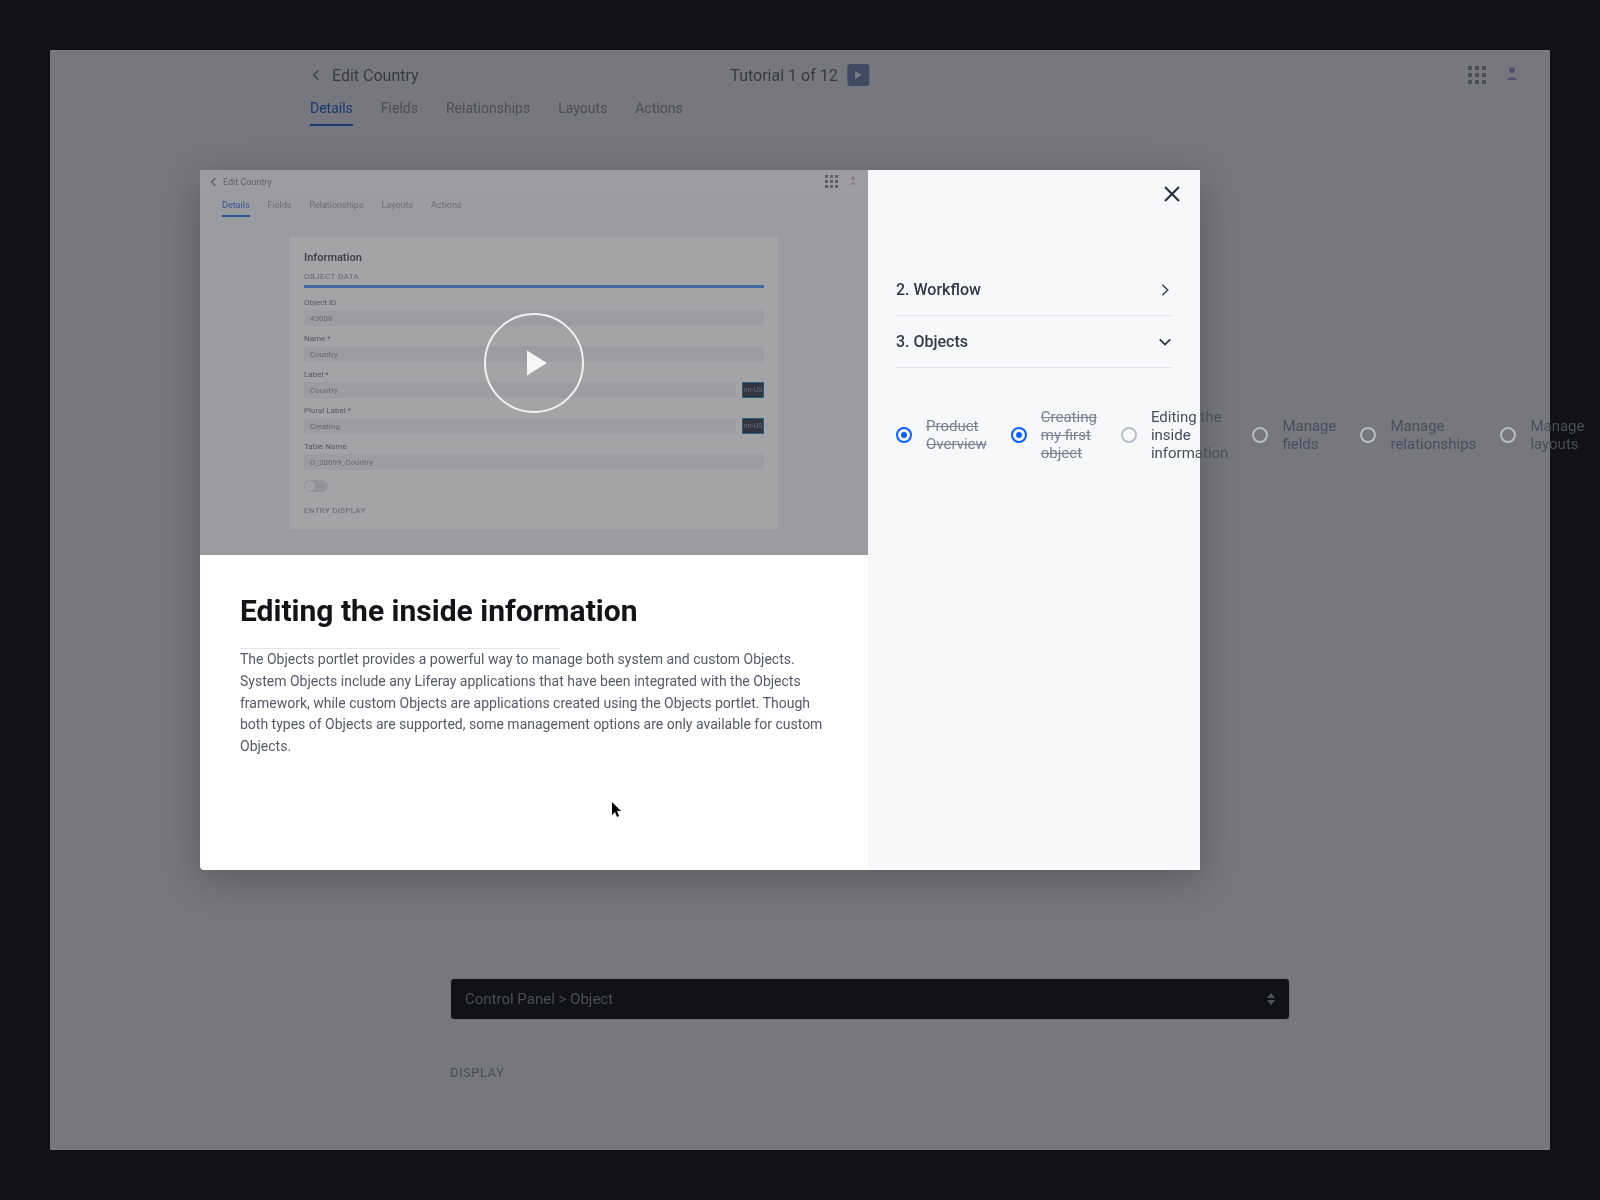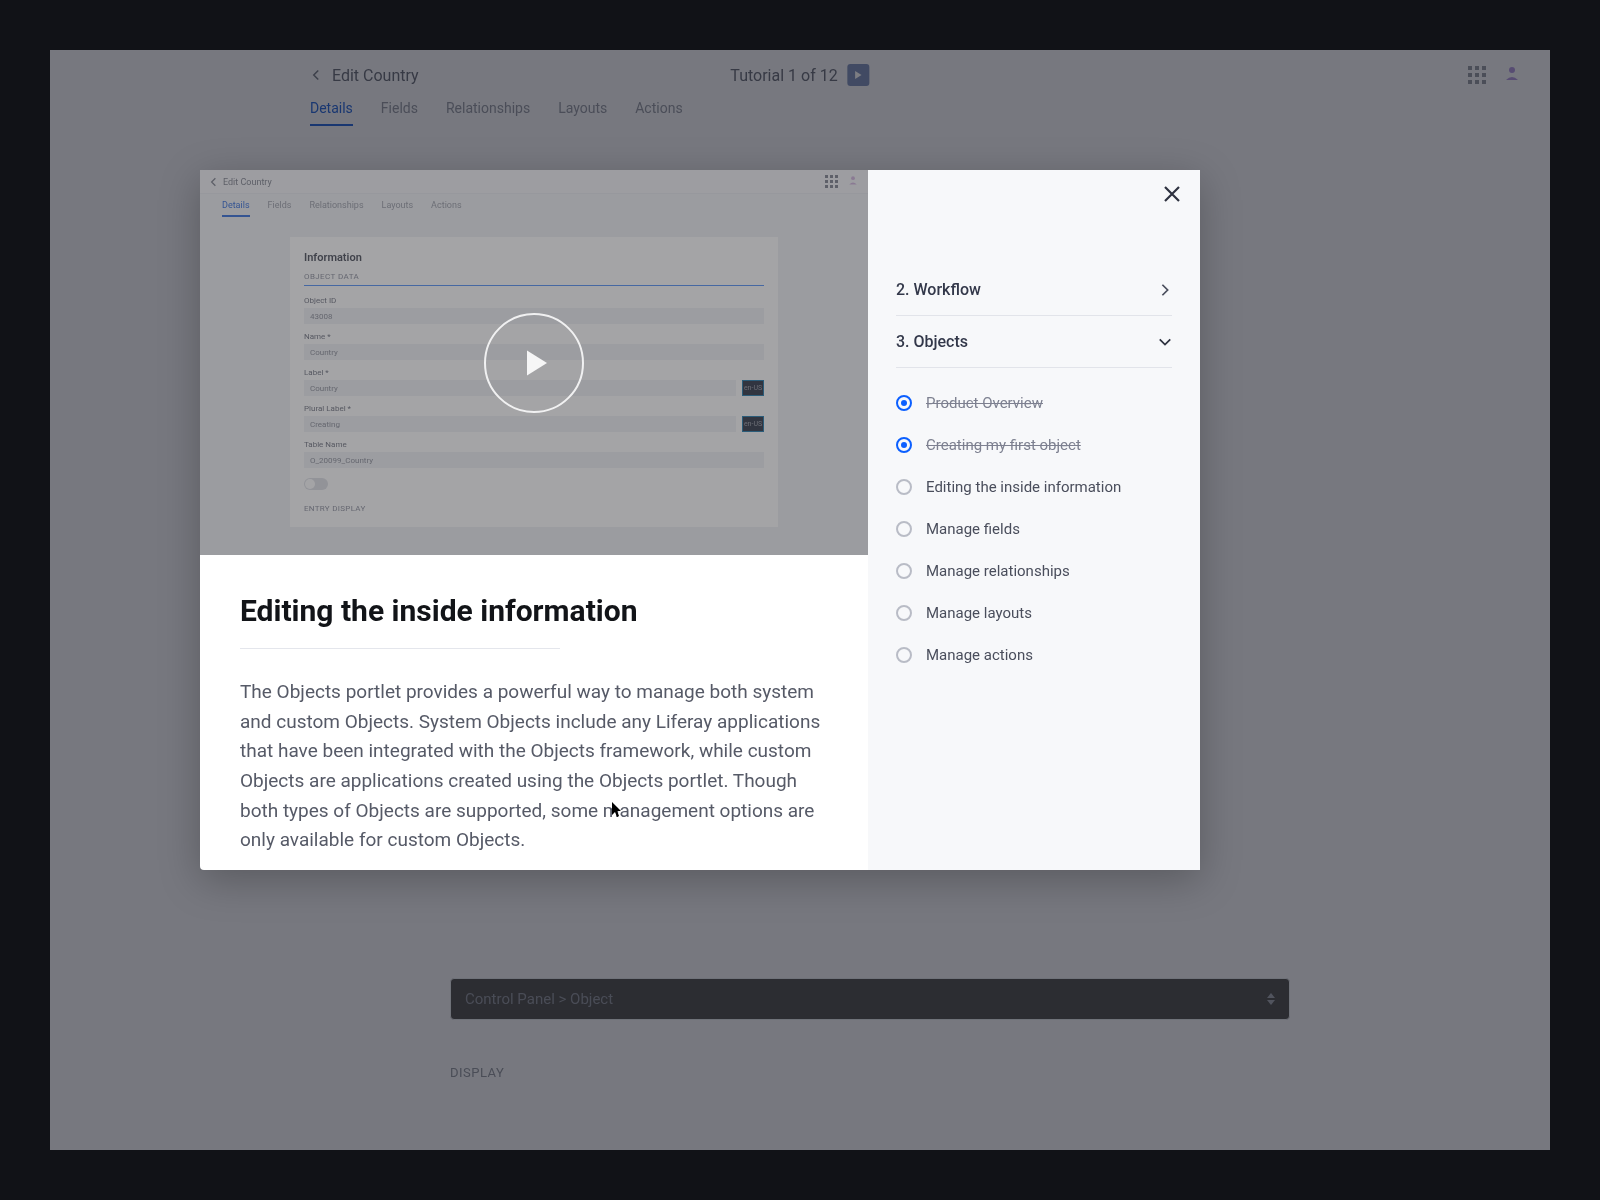--- a/index.html
+++ b/index.html
@@ -17,21 +17,21 @@
 .bg-back svg { width: 12px; height: 12px; }
 .bg-title-center { position: absolute; left: 50%; transform: translateX(-50%); display: flex; align-items: center; gap: 10px; color: #5b5f6e; font-size: 16px; }
 .bg-title-btn { width: 22px; height: 22px; background: #7285b5; display: inline-flex; align-items: center; justify-content: center; border-radius: 3px; }
 .bg-title-btn svg { width: 8px; height: 10px; fill: #fff; }
 .bg-header-right { position: absolute; right: 30px; display: flex; gap: 18px; align-items: center; }
 .bg-tabs { display: flex; gap: 28px; padding-left: 260px; font-size: 14px; color: #8a8e9c; }
 .bg-tab { padding-bottom: 8px; }
 .bg-tab.active { color: #1558d6; border-bottom: 2px solid #1558d6; }
 .bg-scope {
   position: absolute; left: 400px; right: 260px; bottom: 130px;
-  height: 42px; background: #404040; border: 1px solid #e1e4ea; border-radius: 4px;
+  height: 42px; background: #000000; border: 1px solid #e1e4ea; border-radius: 4px;
   display: flex; align-items: center; padding: 0 14px; color: #878b97; font-size: 15px;
 }
 .bg-display-label { position: absolute; left: 400px; bottom: 70px; color: #888c98; font-size: 13px; letter-spacing: .5px; }
 
 .overlay {
   position: absolute; top: 0; left: 0; right: 0; bottom: 0;
   background: rgba(30,31,40,.58);
 }
 
 .modal {
@@ -46,60 +46,60 @@
 .video-mock {
   position: absolute; inset: 0; background: #eceef2;
 }
 .vm-top { height: 24px; background: #f0f1f5; display: flex; align-items: center; padding: 0 10px; font-size: 9px; color: #6b6f7c; gap: 6px; border-bottom: 1px solid #e4e6ec; }
 .vm-top-right { margin-left: auto; display: flex; gap: 10px; }
 .vm-tabs { display: flex; gap: 18px; padding: 6px 0 0 22px; font-size: 9px; color: #8b8f9b; }
 .vm-tab { padding-bottom: 5px; }
 .vm-tab.active { color: #1558d6; border-bottom: 2px solid #1558d6; }
 .vm-panel { background: #fff; margin: 20px 90px 0 90px; padding: 14px 14px; }
 .vm-section-title { font-size: 11px; font-weight: 600; color: #2e3240; margin-bottom: 8px; }
-.vm-subhead { font-size: 8px; color: #7d8090; letter-spacing: .4px; margin-bottom: 10px; padding-bottom: 4px; border-bottom: 1px solid #3b82f6; }
+.vm-subhead { font-size: 8px; color: #7d8090; letter-spacing: .4px; margin-bottom: 10px; padding-bottom: 4px; border-bottom: 3px solid #3b82f6; }
 .vm-field-label { font-size: 8px; color: #5b5f6e; margin-top: 8px; }
 .vm-field-input { height: 16px; background: #eef0f4; border: none; width: 100%; margin-top: 3px; font-size: 8px; padding: 0 6px; color: #7b7f8c; display:flex; align-items:center;}
 .vm-row { display: flex; gap: 6px; align-items:flex-end;}
 .vm-flag { width:22px; height:16px; background:#0f172a; border:1px solid #0369a1; font-size:7px; display:flex; align-items:center; justify-content:center; color:#8b8f9b;}
 .vm-toggle { width: 24px; height: 12px; background: #d9dbe2; border-radius: 6px; margin-top: 10px; position: relative; }
 .vm-toggle::after { content:''; position:absolute; left:1px; top:1px; width:10px; height:10px; background:#fff; border-radius:50%; }
 .vm-entry { font-size: 8px; color: #7d8090; letter-spacing:.3px; margin-top: 14px; }
 .video-shade { position:absolute; inset:0; background: rgba(80,80,85,.52); }
 .play-btn {
   position: absolute; top: 50%; left: 50%; transform: translate(-50%, -50%);
   width: 100px; height: 100px; border: 2px solid rgba(255,255,255,.85); border-radius: 50%;
   display: flex; align-items: center; justify-content: center;
 }
 .play-btn svg { width: 26px; height: 30px; fill: rgba(255,255,255,.9); margin-left: 6px; }
 
 .content-area { padding: 38px 40px 0 40px; flex: 1; position: relative; }
 .lesson-title { font-size: 30px; font-weight: 700; color: #121418; }
 .divider { width: 320px; height: 1px; background: #e4e6ec; margin-top: 20px; }
-.lesson-body { font-size: 19px; line-height: 1.56; color: #565a67; margin-top: 28px; }
+.lesson-body { font-size: 14px; line-height: 1.56; color: #565a67; }
 .footer-row { position: absolute; left: 40px; right: 40px; bottom: 30px; display: flex; align-items: center; }
 .btn-next {
   background: #0b5fff; color: #fff; border: none; padding: 12px 20px; font-size: 15.5px; border-radius: 4px; font-weight: 500;
 }
 .btn-skip { background: none; border: none; font-size: 15.5px; color: #2e3240; margin-left: 20px; }
 .link-learn { margin-left: auto; font-size: 15.5px; color: #787c88; text-decoration: underline; }
 .cursor { position: absolute; left: 412px; bottom: 48px; }
 .cursor svg { width: 12px; height: 16px; }
 
 .modal-right { width: 332px; background: #f7f8fa; padding: 22px 28px 0 28px; position: relative; }
 .close-btn { position: absolute; top: 14px; right: 18px; background: none; border: none; }
 .close-btn svg { width: 20px; height: 20px; }
 .chapters { margin-top: 72px; }
 .chapter {
   display: flex; align-items: center; justify-content: space-between;
   padding: 16px 0; border-bottom: 1px solid #e2e4ea; font-size: 16px; color: #33384a; font-weight: 500;
 }
 .chapter:last-of-type { border-bottom: 1px solid #e2e4ea; }
 .chapter svg { width: 14px; height: 14px; }
-.lessons { margin-top: 26px; display: flex; flex-direction: column; gap: 24px; }
+.lessons { margin-top: 40px; display: flex; flex-direction: row; gap: 24px; }
 .lesson-item { display: flex; align-items: center; gap: 14px; font-size: 15px; color: #4a4e5c; }
 .radio { width: 16px; height: 16px; border: 2px solid #b9bcc6; border-radius: 50%; flex-shrink: 0; }
 .radio.done { border-color: #0b5fff; display:flex; align-items:center; justify-content:center; }
 .radio.done::after { content:''; width:6px; height:6px; background:#0b5fff; border-radius:50%; }
 .lesson-item.done span { text-decoration: line-through; color: #7d8090; }
 .dots-icon { display:grid; grid-template-columns:repeat(3,3px); grid-template-rows:repeat(3,3px); gap:2px;}
 .dots-icon i{ background:#6e7280; width:3px; height:3px;}
 .bg-dots { display:grid; grid-template-columns:repeat(3,4px); grid-template-rows:repeat(3,4px); gap:3px;}
 .bg-dots i{ background:#8b8f9b; width:4px; height:4px;}
 .user-icon svg{ width:16px; height:16px;}

